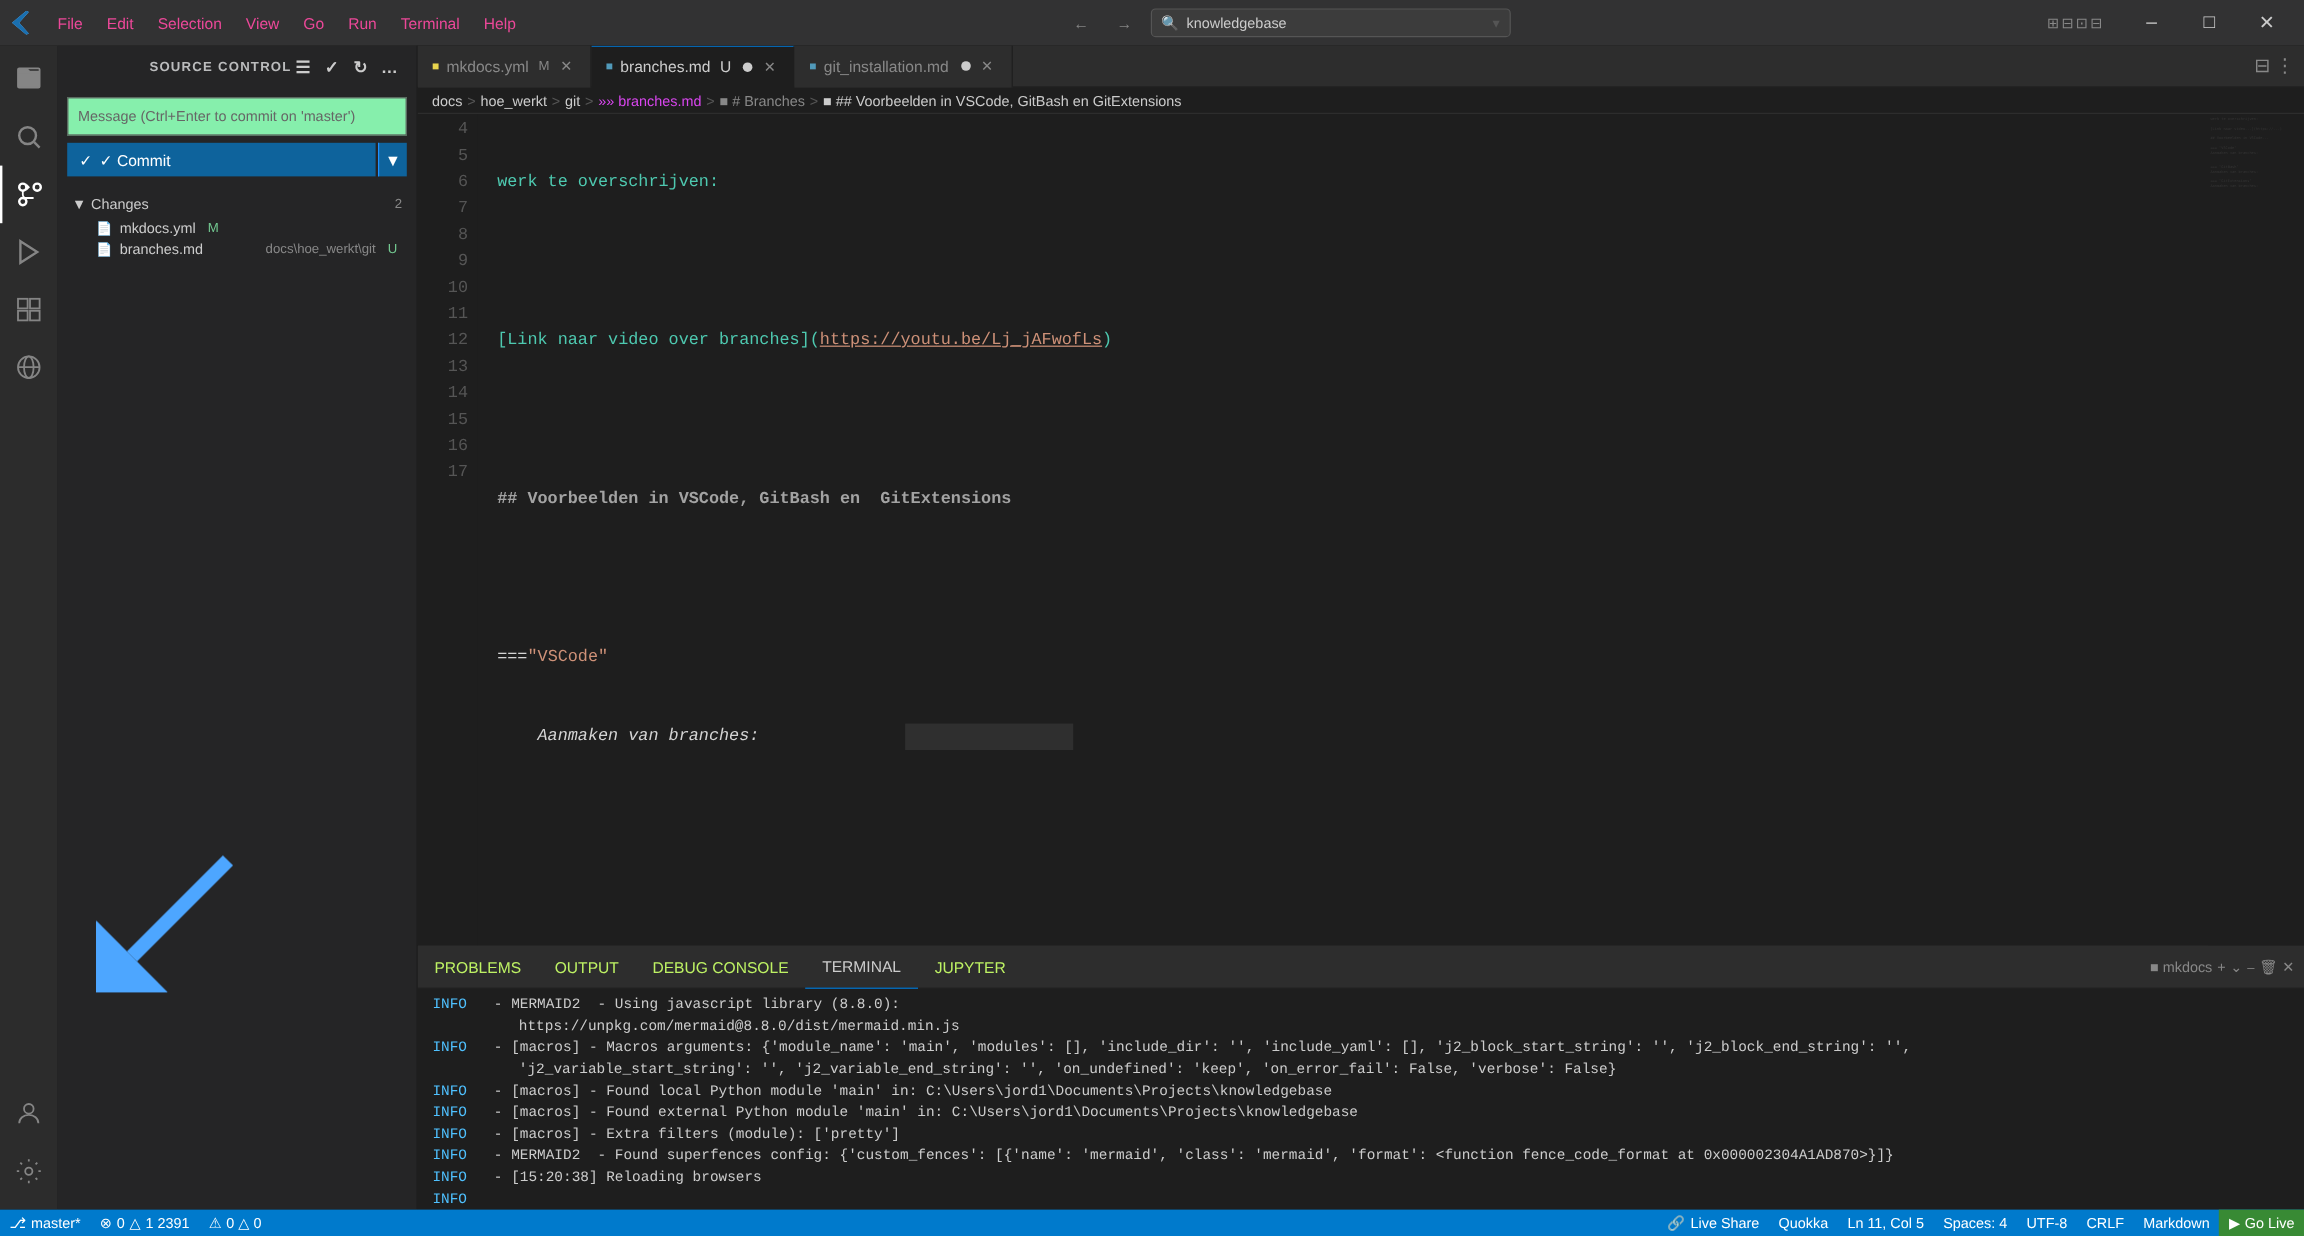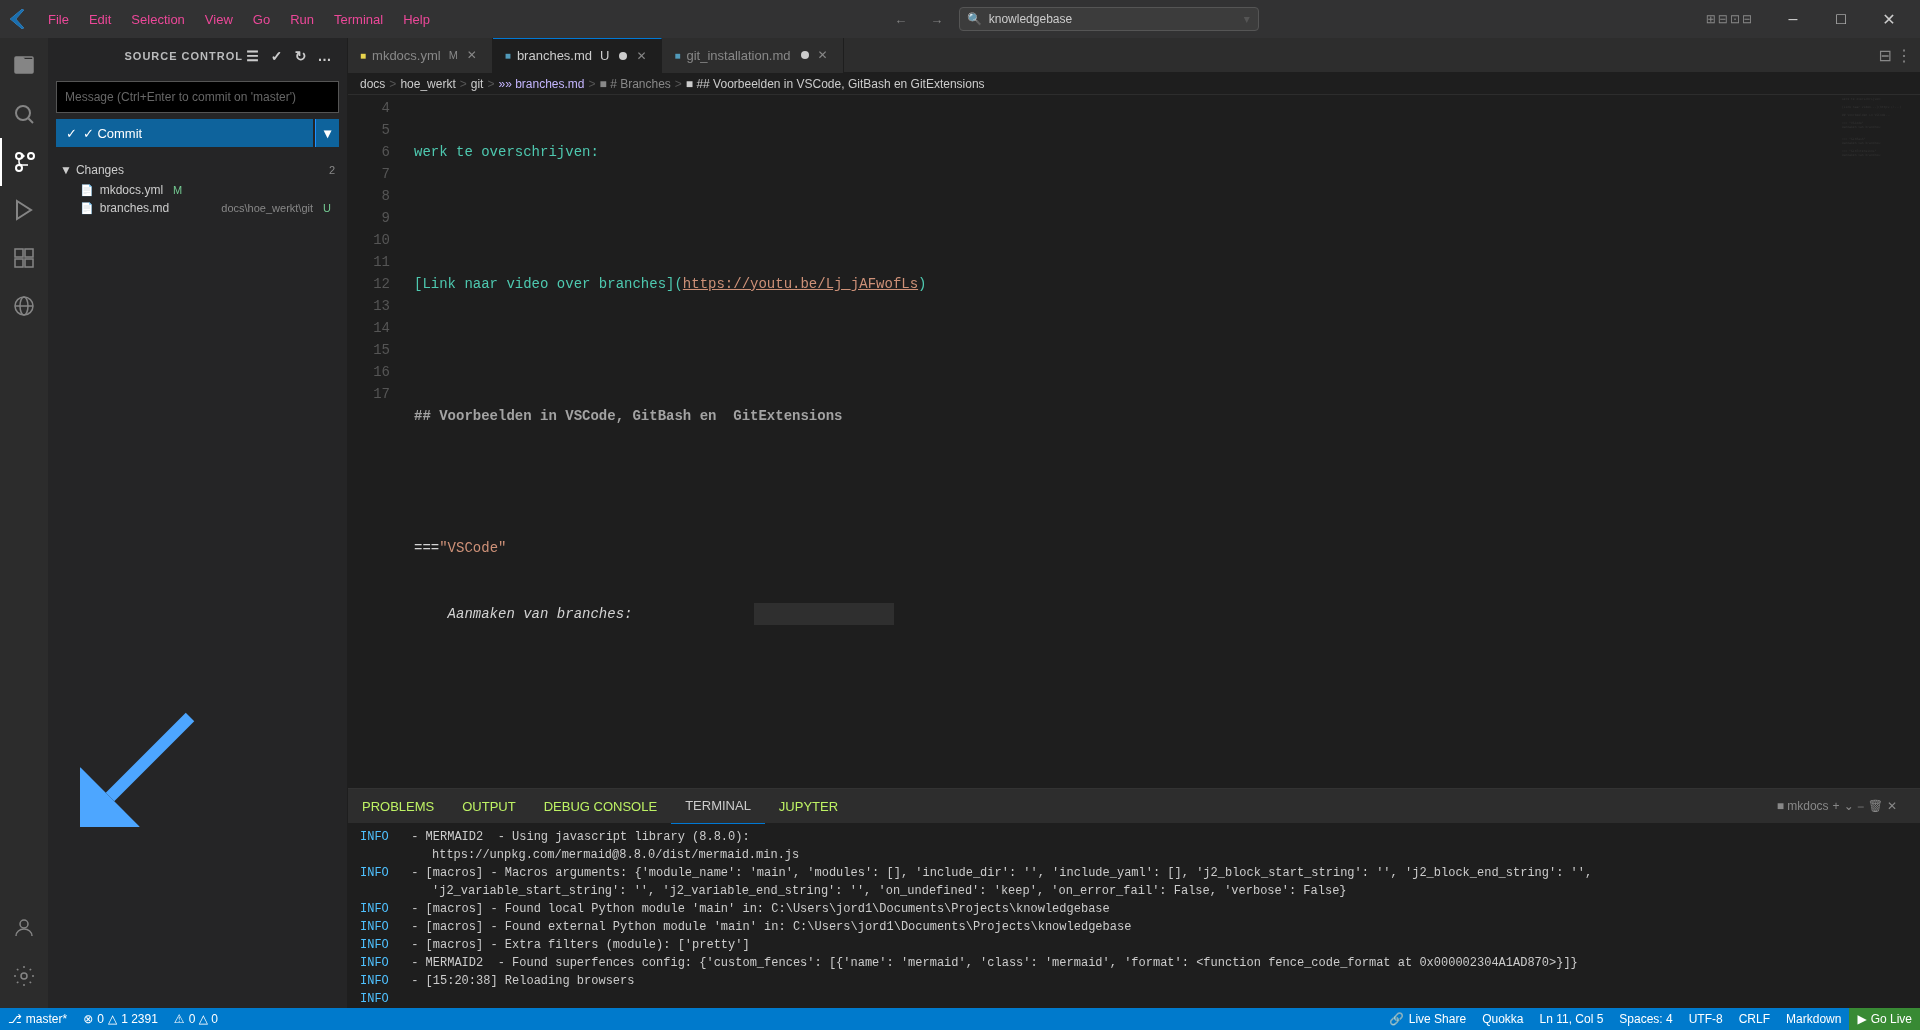--- a/index.html
+++ b/index.html
@@ -171,21 +171,21 @@
       justify-content: center;
       color: #cccccc;
       cursor: pointer;
       font-size: 14px;
     }
     .commit-area {
       padding: 8px;
     }
     .message-input-box {
       width: 100%;
-      background: #000000;
+      background: #86efac;
       border: 1px solid #555;
       color: #888;
       font-size: 12px;
       padding: 6px 8px;
       font-family: inherit;
       resize: none;
       height: 32px;
       display: flex;
       align-items: center;
     }
@@ -387,21 +387,21 @@
     }
     .terminal-tab.active {
       color: #cccccc;
       border-bottom: 1px solid #0078d4;
     }
     .terminal-tab-actions {
       margin-left: auto;
       display: flex;
       align-items: center;
       gap: 4px;
-      padding-right: 23px;
+      padding-right: 8px;
       color: #888;
       font-size: 12px;
     }
     .terminal-content {
       flex: 1;
       padding: 4px 12px;
       font-family: 'Consolas', 'Courier New', monospace;
       font-size: 12px;
       line-height: 18px;
       overflow-y: auto;
@@ -623,21 +623,21 @@
       </div>
     </div>
 
     <div class="breadcrumb">
       <span class="breadcrumb-item">docs</span>
       <span class="breadcrumb-sep">&gt;</span>
       <span class="breadcrumb-item">hoe_werkt</span>
       <span class="breadcrumb-sep">&gt;</span>
       <span class="breadcrumb-item">git</span>
       <span class="breadcrumb-sep">&gt;</span>
-      <span style="color:#c4b5fd;">»» branches.md</span>
+      <span style="color:#d946ef;">»» branches.md</span>
       <span class="breadcrumb-sep">&gt;</span>
       <span style="color:#888;">■ # Branches</span>
       <span class="breadcrumb-sep">&gt;</span>
       <span class="breadcrumb-active">■ ## Voorbeelden in VSCode, GitBash en  GitExtensions</span>
     </div>
 
     <div class="code-editor">
       <div class="line-numbers">
         <div style="color:#444;font-size:13px;line-height:22px;"> </div>
         <div style="line-height:22px;">4</div>

